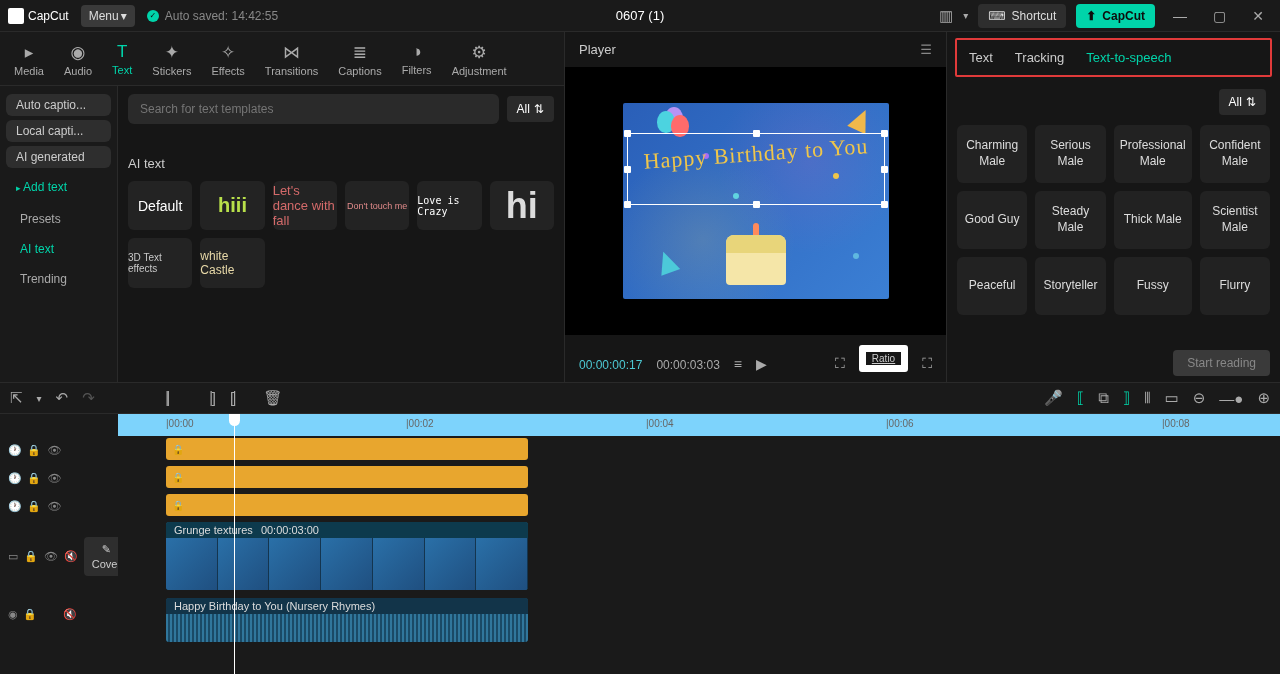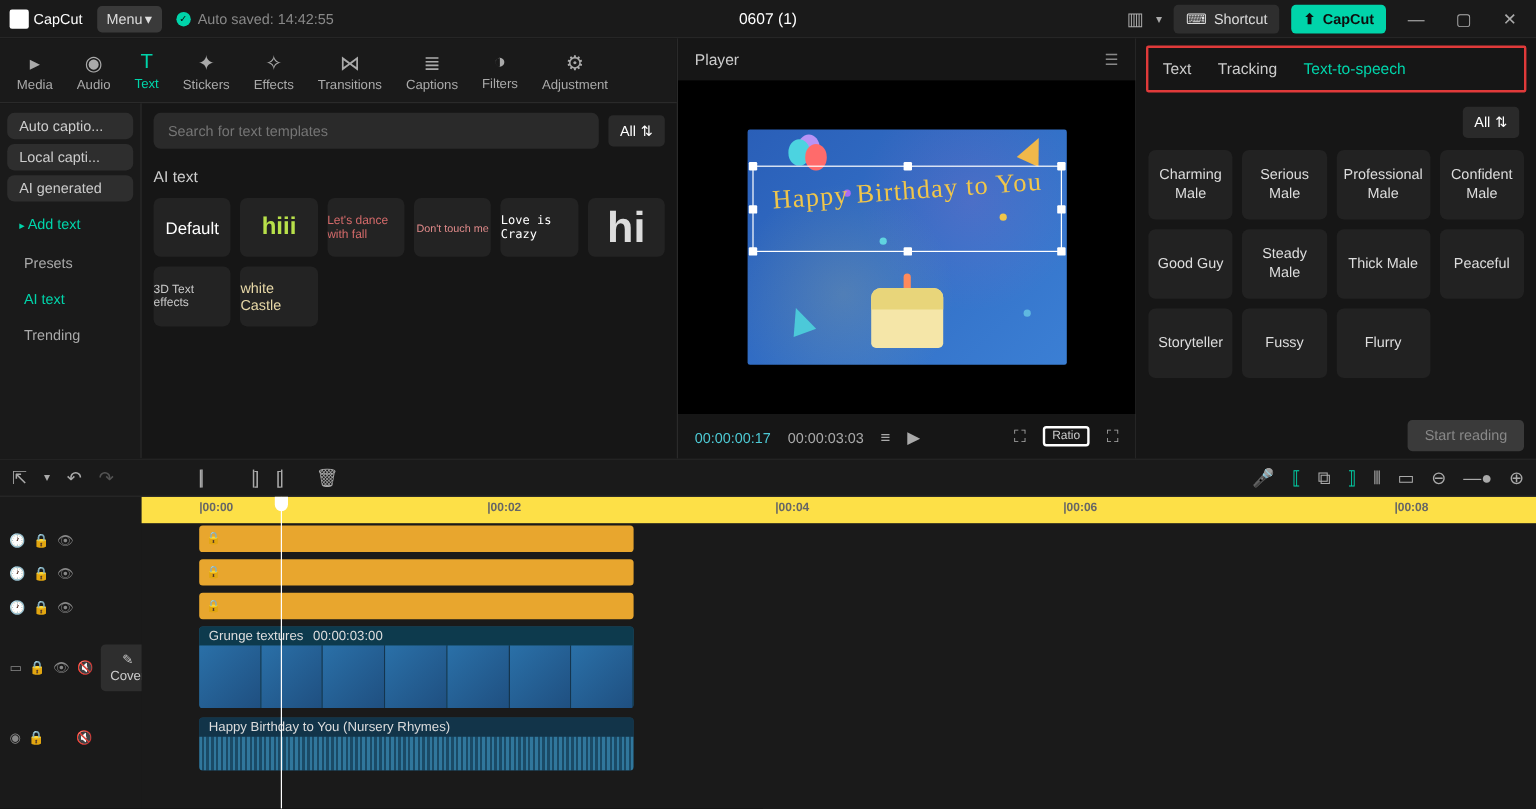--- a/index.html
+++ b/index.html
@@ -28,21 +28,21 @@
 .left-body { display: flex; flex: 1; overflow: hidden; }
 .left-sidebar { width: 118px; background: #1a1a1a; padding: 8px 6px; display: flex; flex-direction: column; gap: 4px; border-right: 1px solid #2a2a2a; }
 .side-pill { background: #2e2e2e; color: #ccc; border-radius: 6px; padding: 4px 10px; font-size: 12px; white-space: nowrap; overflow: hidden; text-overflow: ellipsis; cursor: pointer; }
 .side-link { color: #aaa; padding: 8px 10px; font-size: 12px; cursor: pointer; }
 .side-link.active { color: #00d4aa; }
 .side-link.active::before { content: "▸ "; font-size: 9px; }
 .side-sub { color: #aaa; padding: 6px 14px; font-size: 12px; cursor: pointer; }
 .side-sub.active { color: #00d4aa; }
 
 .templates { flex: 1; padding: 8px 10px; display: flex; flex-direction: column; }
-.template-head { display: flex; align-items: center; gap: 8px; margin-bottom: 8px; }
+.template-head { display: flex; align-items: center; gap: 8px; margin-bottom: 24px; }
 .search-box { flex: 1; background: #2a2a2a; border: none; border-radius: 6px; padding: 8px 12px; color: #888; font-size: 12px; }
 .all-chip { background: #2a2a2a; color: #fff; padding: 6px 10px; border-radius: 4px; font-size: 12px; display: flex; align-items: center; gap: 4px; cursor: pointer; }
 .section-label { color: #ccc; font-size: 13px; margin: 8px 0 10px; }
 .tgrid { display: grid; grid-template-columns: repeat(6, 1fr); gap: 8px; }
 .tcell { aspect-ratio: 1.3; background: #232323; border-radius: 6px; display: flex; align-items: center; justify-content: center; font-size: 11px; color: #ccc; cursor: pointer; overflow: hidden; }
 .tcell.default { color: #fff; font-size: 14px; }
 
 .player-panel { width: 382px; background: #161616; display: flex; flex-direction: column; border-right: 1px solid #2a2a2a; }
 .player-head { display: flex; align-items: center; justify-content: space-between; padding: 10px 14px; font-size: 13px; color: #ccc; }
 .hamburger { color: #888; cursor: pointer; }
@@ -61,21 +61,21 @@
 .ph2 { bottom: 26px; left: 34px; transform: rotate(-20deg); border-bottom-color: #4cc9d9; }
 .confetti { position: absolute; width: 6px; height: 6px; border-radius: 50%; }
 .hb-text { position: absolute; width: 100%; text-align: center; top: 38px; font-family: "Brush Script MT", cursive; font-size: 22px; color: #f0c64a; transform: rotate(-4deg); letter-spacing: 1px; }
 .sel-box { position: absolute; top: 30px; left: 4px; right: 4px; height: 72px; border: 1px solid #fff; }
 .sel-handle { position: absolute; width: 7px; height: 7px; background: #fff; border-radius: 1px; }
 .player-foot { display: flex; align-items: flex-end; padding: 10px 14px; gap: 14px; font-size: 12px; }
 .time-cur { color: #4dc9d4; }
 .time-dur { color: #aaa; }
 .pf-spacer { flex: 1; }
 .pf-icon { color: #aaa; cursor: pointer; font-size: 14px; }
-.ratio-chip { border: 2px solid #ffffff; color: #ccc; padding: 1px 6px; border-radius: 3px; font-size: 10px; }
+.ratio-chip { border: 7px solid #ffffff; color: #ccc; padding: 1px 6px; border-radius: 3px; font-size: 10px; text-decoration: underline; }
 
 .right-panel { flex: 1; background: #161616; display: flex; flex-direction: column; position: relative; }
 .rtabs-wrap { border: 2px solid #e03a3a; margin: 6px 8px; border-radius: 2px; }
 .rtabs { display: flex; gap: 22px; padding: 10px 12px; }
 .rtab { color: #ccc; font-size: 13px; cursor: pointer; }
 .rtab.active { color: #00d4aa; font-weight: 500; }
 .rhead-row { display: flex; justify-content: flex-end; padding: 6px 14px 4px; }
 .voice-grid { padding: 6px 10px; display: grid; grid-template-columns: repeat(4, 1fr); gap: 8px; overflow: hidden; }
 .vcell { background: #222; border-radius: 6px; padding: 14px 6px; text-align: center; font-size: 12px; color: #ddd; cursor: pointer; line-height: 1.3; height: 58px; display: flex; align-items: center; justify-content: center; }
 .start-reading { position: absolute; bottom: 6px; right: 10px; background: #3a3a3a; color: #888; border: none; padding: 6px 14px; border-radius: 4px; font-size: 12px; cursor: pointer; }
@@ -84,21 +84,21 @@
 .tl-tools { display: flex; align-items: center; padding: 6px 10px; gap: 14px; border-bottom: 1px solid #2a2a2a; }
 .tl-tool { color: #aaa; cursor: pointer; font-size: 15px; }
 .tl-tool.accent { color: #00d4aa; }
 .tl-right { margin-left: auto; display: flex; align-items: center; gap: 14px; }
 .tl-body { flex: 1; display: flex; overflow: hidden; }
 .tl-left { width: 118px; background: #1a1a1a; display: flex; flex-direction: column; padding-top: 22px; }
 .tl-row-ctl { display: flex; align-items: center; gap: 6px; padding: 4px 8px; height: 28px; color: #888; font-size: 12px; }
 .tl-row-ctl.tall { height: 72px; }
 .cover-btn { background: #2e2e2e; border-radius: 4px; padding: 6px 8px; font-size: 11px; color: #ccc; display: flex; flex-direction: column; align-items: center; gap: 2px; }
 .tl-right-body { flex: 1; position: relative; background: #1a1a1a; }
-.ruler { height: 22px; position: relative; color: #666; font-size: 10px; background: #fde047; font-weight: bold; }
+.ruler { height: 22px; position: relative; color: #666; font-size: 10px; background: #7dd3fc; }
 .ruler-tick { position: absolute; top: 4px; }
 .playhead { position: absolute; top: 0; bottom: 0; width: 1px; background: #fff; z-index: 5; }
 .playhead::before { content: ""; position: absolute; top: -2px; left: -5px; width: 11px; height: 14px; background: #fff; border-radius: 2px 2px 6px 6px; }
 .track { position: absolute; left: 0; height: 22px; background: #e8a62e; border-radius: 3px; display: flex; align-items: center; padding: 0 6px; font-size: 10px; color: #5a3d0a; }
 .vtrack { position: absolute; left: 0; height: 68px; background: #1e5a7a; border-radius: 3px; overflow: hidden; }
 .vtrack-bar { height: 16px; background: #0d3a4d; color: #ddd; font-size: 11px; display: flex; align-items: center; padding: 0 8px; gap: 8px; }
 .vtrack-thumbs { display: flex; height: 52px; }
 .vtrack-thumbs div { flex: 1; background: linear-gradient(135deg, #2a70a8, #1f4f80); border-right: 1px solid #14354f; }
 .atrack { position: absolute; left: 0; height: 44px; background: #1a4a66; border-radius: 3px; overflow: hidden; }
 .atrack-bar { height: 16px; background: #123449; color: #ddd; font-size: 11px; display: flex; align-items: center; padding: 0 8px; }
@@ -195,21 +195,21 @@
           <input class="search-box" placeholder="Search for text templates" style="">
           <div class="all-chip">
               <span>All</span>
               <span>⇅</span>
             </div>
         </div>
         <div class="section-label">AI text</div>
         <div class="tgrid">
           <div class="tcell default">Default</div>
           <div class="tcell" style="color:#b8e04a;font-size:20px;font-weight:bold">hiii</div>
-          <div class="tcell" style="color:#d46a6a;font-size:10px">Let's dance with fall</div>
+          <div class="tcell" style="color:#d46a6a;font-size:13px">Let's dance with fall</div>
           <div class="tcell" style="color:#e08a8a;font-size:9px">Don't touch me</div>
           <div class="tcell" style="color:#fff;font-size:10px;font-family:monospace">Love is Crazy</div>
           <div class="tcell" style="color:#dcdcdc;font-size:36px;font-weight:bold">hi</div>
           <div class="tcell" style="color:#c9c9c9;font-size:10px">3D Text effects</div>
           <div class="tcell" style="color:#e8d9a8;font-size:12px">white Castle</div>
         </div>
       </div>
     </div>
   </div>
 
@@ -270,20 +270,21 @@
         </div>
     </div>
     <div class="voice-grid">
       <div class="vcell">Charming Male</div>
       <div class="vcell">Serious Male</div>
       <div class="vcell">Professional Male</div>
       <div class="vcell">Confident Male</div>
       <div class="vcell">Good Guy</div>
       <div class="vcell">Steady Male</div>
       <div class="vcell">Thick Male</div>
+      <div class="vcell">Scientist Male</div>
       <div class="vcell">Peaceful</div>
       <div class="vcell">Storyteller</div>
       <div class="vcell">Fussy</div>
       <div class="vcell">Flurry</div>
     </div>
     <button class="start-reading">Start reading</button>
   </div>
 </div>
 
 <div class="timeline">

